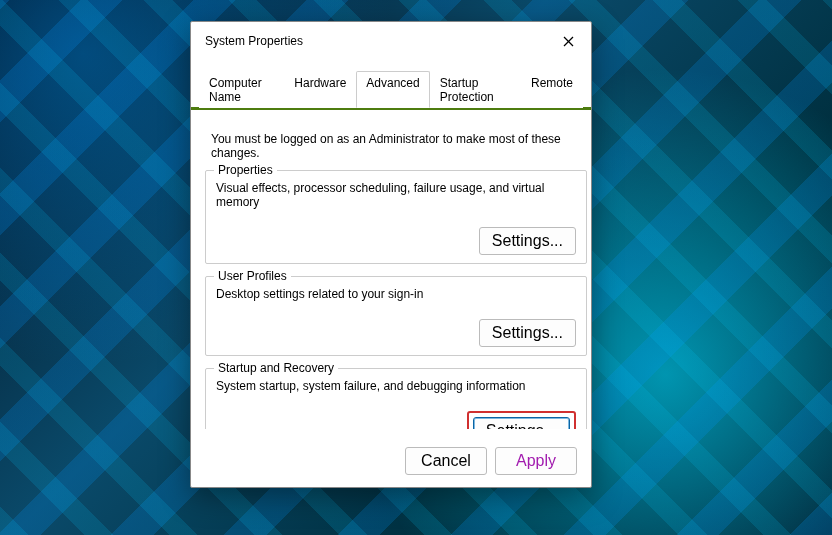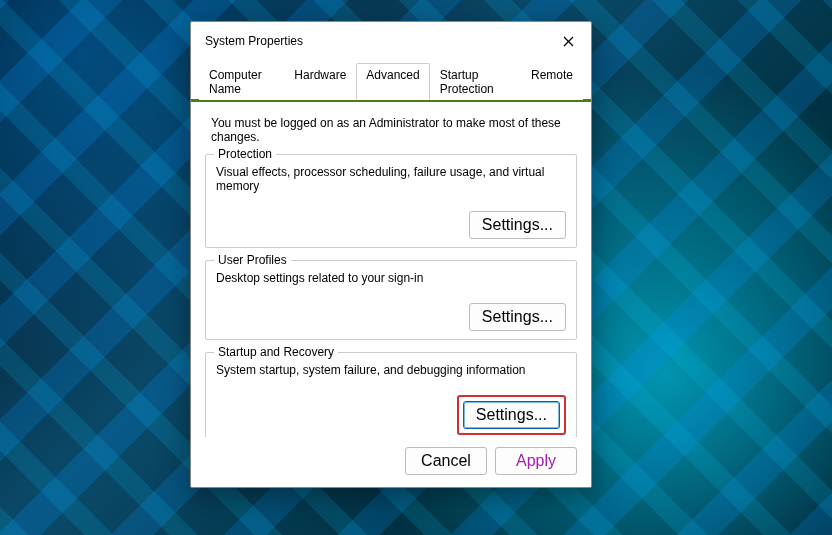--- a/index.html
+++ b/index.html
@@ -21,21 +21,21 @@
         linear-gradient(135deg, #021020, #0a4a6a 40%, #003040 70%, #021020);
     }
     .dialog {
       position: absolute;
       left: 190px; top: 21px;
       width: 402px; height: 467px;
       background: #fff;
       border: 1px solid #888;
       border-radius: 2px;
       box-shadow: 0 8px 30px rgba(0,0,0,0.4);
-      display: flex; flex-direction: column;
+      display: flex; flex-direction: column; gap: 8px;
     }
     .titlebar {
       display: flex; align-items: center; justify-content: space-between;
       padding: 8px 12px 6px 14px;
       font-size: 12px;
     }
     .close-btn {
       width: 22px; height: 22px;
       display: flex; align-items: center; justify-content: center;
       font-size: 14px; line-height: 1;
@@ -58,21 +58,21 @@
       background: #fff;
     }
     .tab.active {
       border-color: #ccc;
       border-bottom: 1px solid #fff;
       border-top-left-radius: 2px;
       border-top-right-radius: 2px;
     }
     .content {
       flex: 1;
-      padding: 10px 14px 8px 14px;
+      padding: 10px 4px 8px 14px;
       overflow: hidden;
     }
     .admin-note {
       font-size: 12px;
       margin: 4px 0 10px 6px;
     }
     .groupbox {
       border: 1px solid #ccc;
       border-radius: 2px;
       padding: 10px 10px 8px 10px;
@@ -143,21 +143,21 @@
     <div class="tab">Hardware</div>
     <div class="tab active">Advanced</div>
     <div class="tab">Startup Protection</div>
     <div class="tab">Remote</div>
   </div>
 
   <div class="content">
     <div class="admin-note">You must be logged on as an Administrator to make most of these changes.</div>
 
     <div class="groupbox">
-      <span class="legend">Protection</span>
+      <span class="legend">Properties</span>
       <div class="group-desc">Visual effects, processor scheduling, failure usage, and virtual memory</div>
       <div class="group-actions">
         <div class="btn">Settings...</div>
       </div>
     </div>
 
     <div class="groupbox">
       <span class="legend">User Profiles</span>
       <div class="group-desc">Desktop settings related to your sign-in</div>
       <div class="group-actions">

